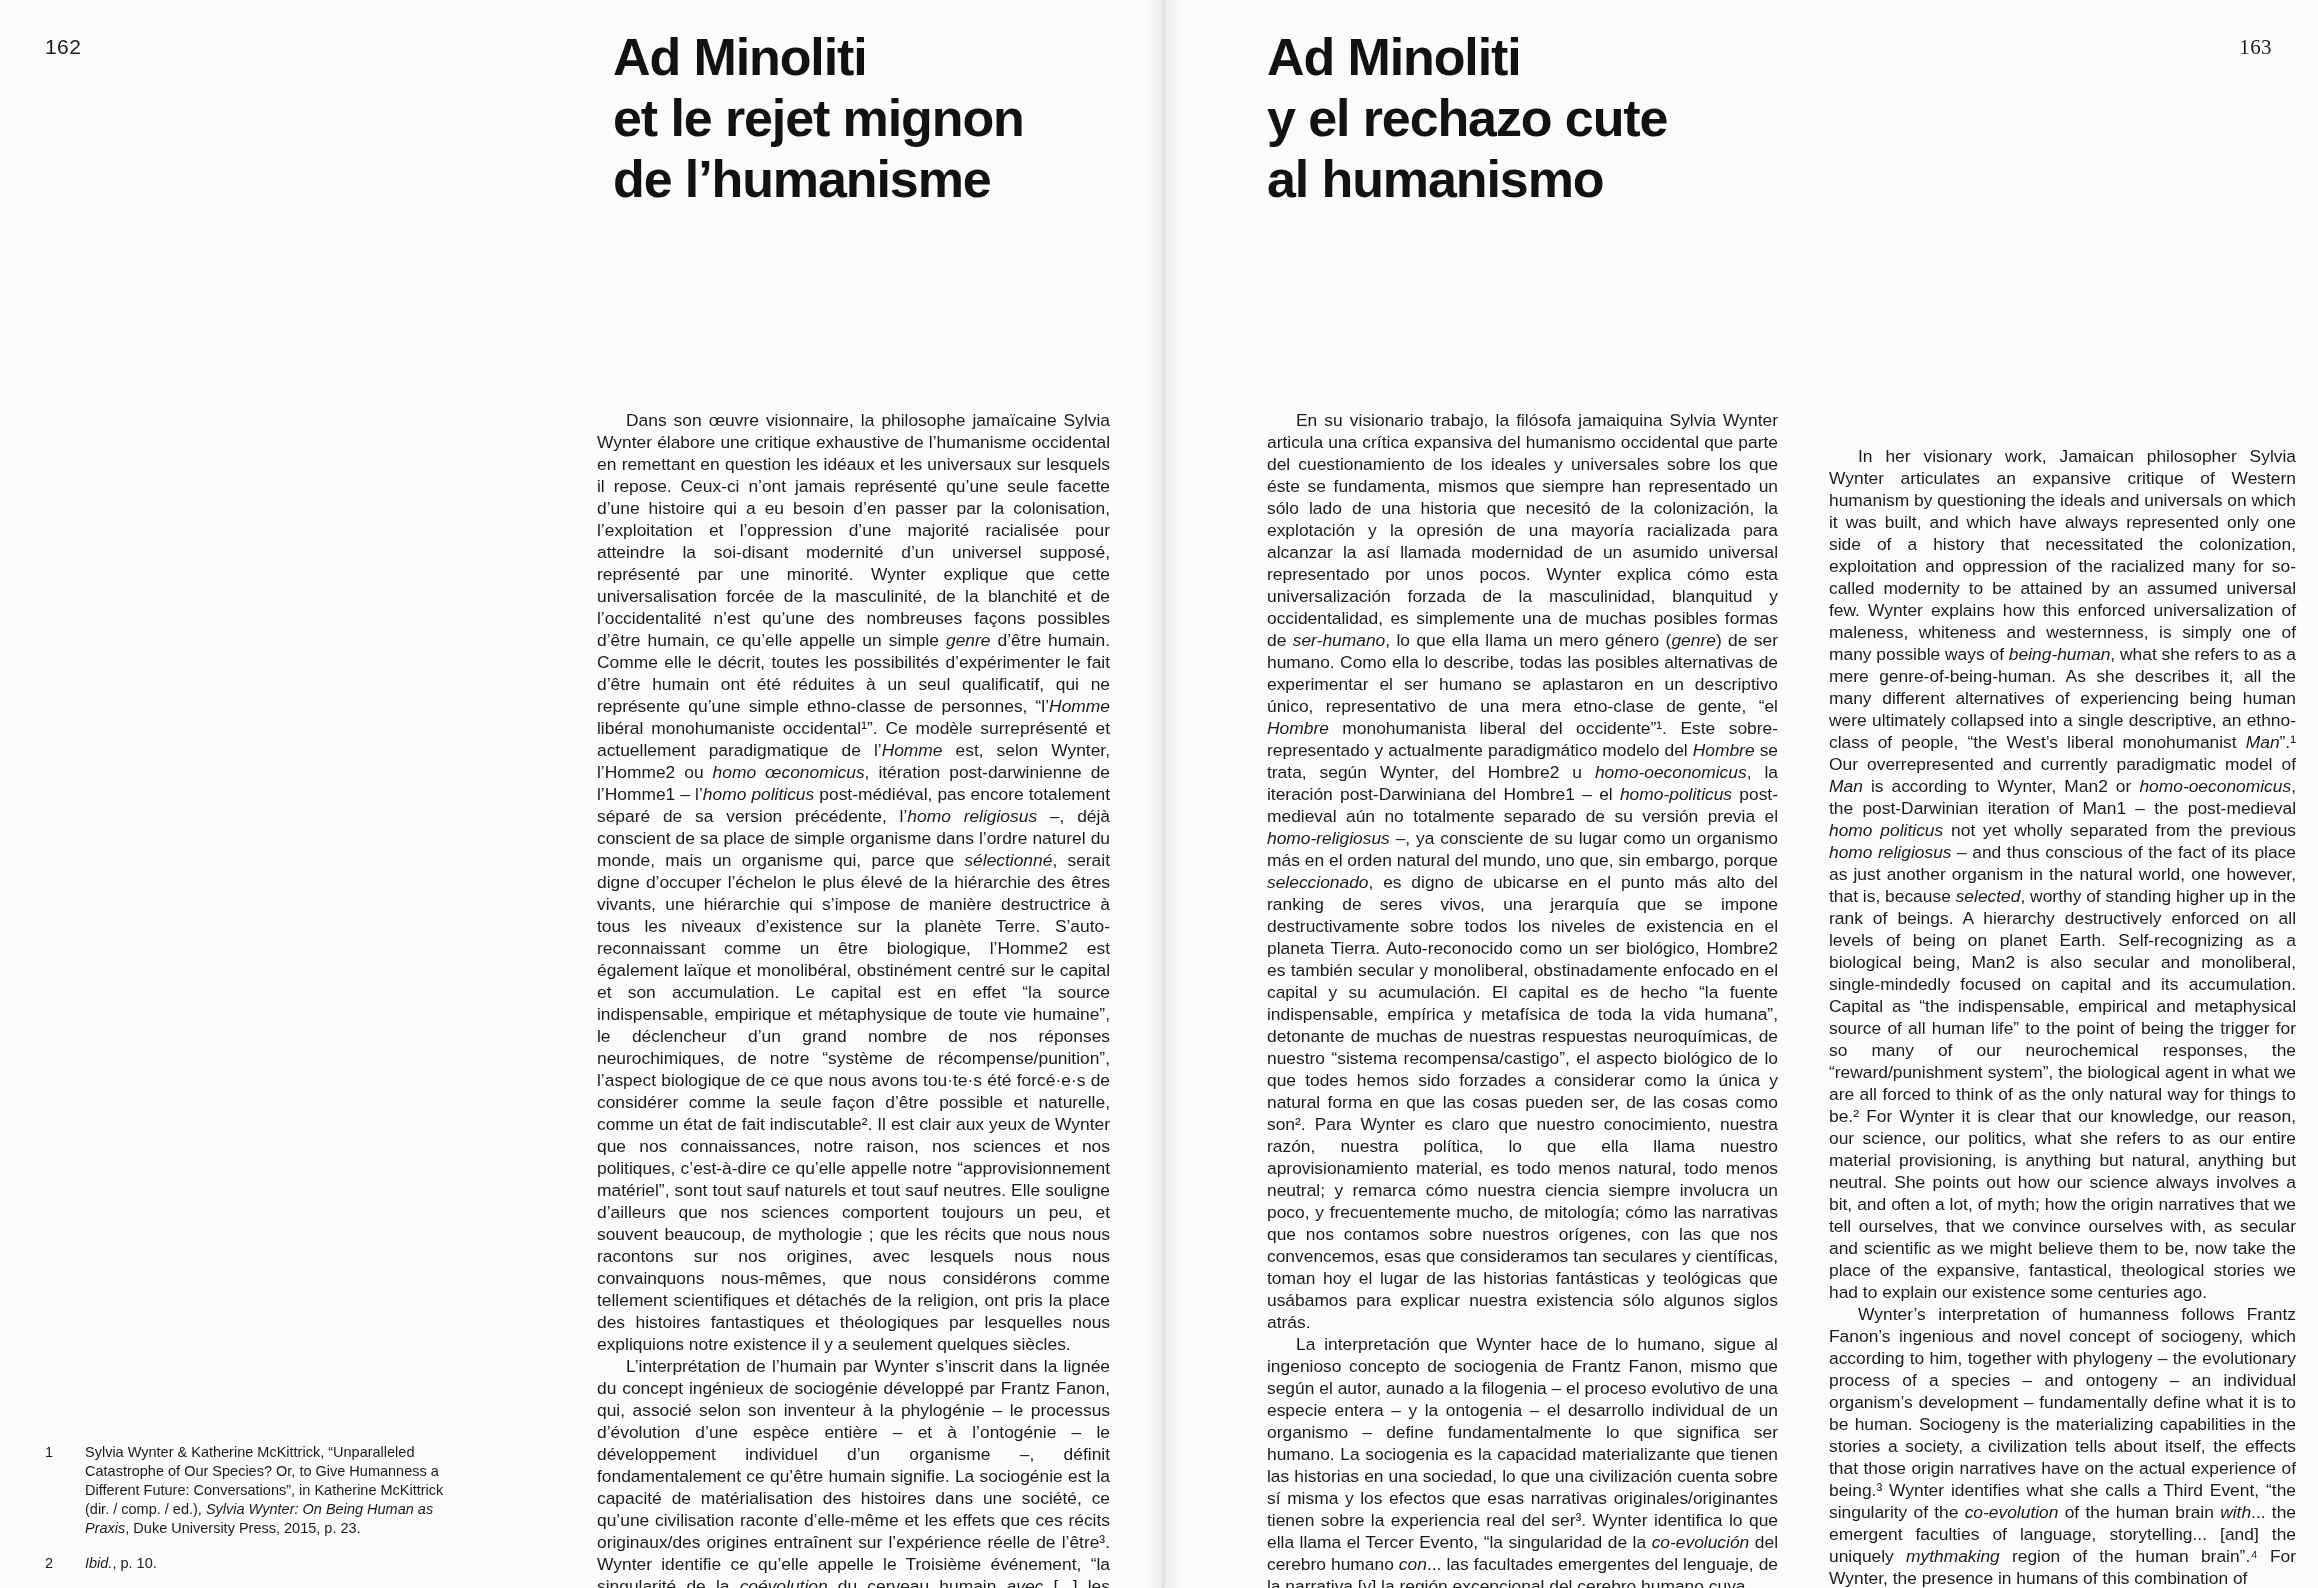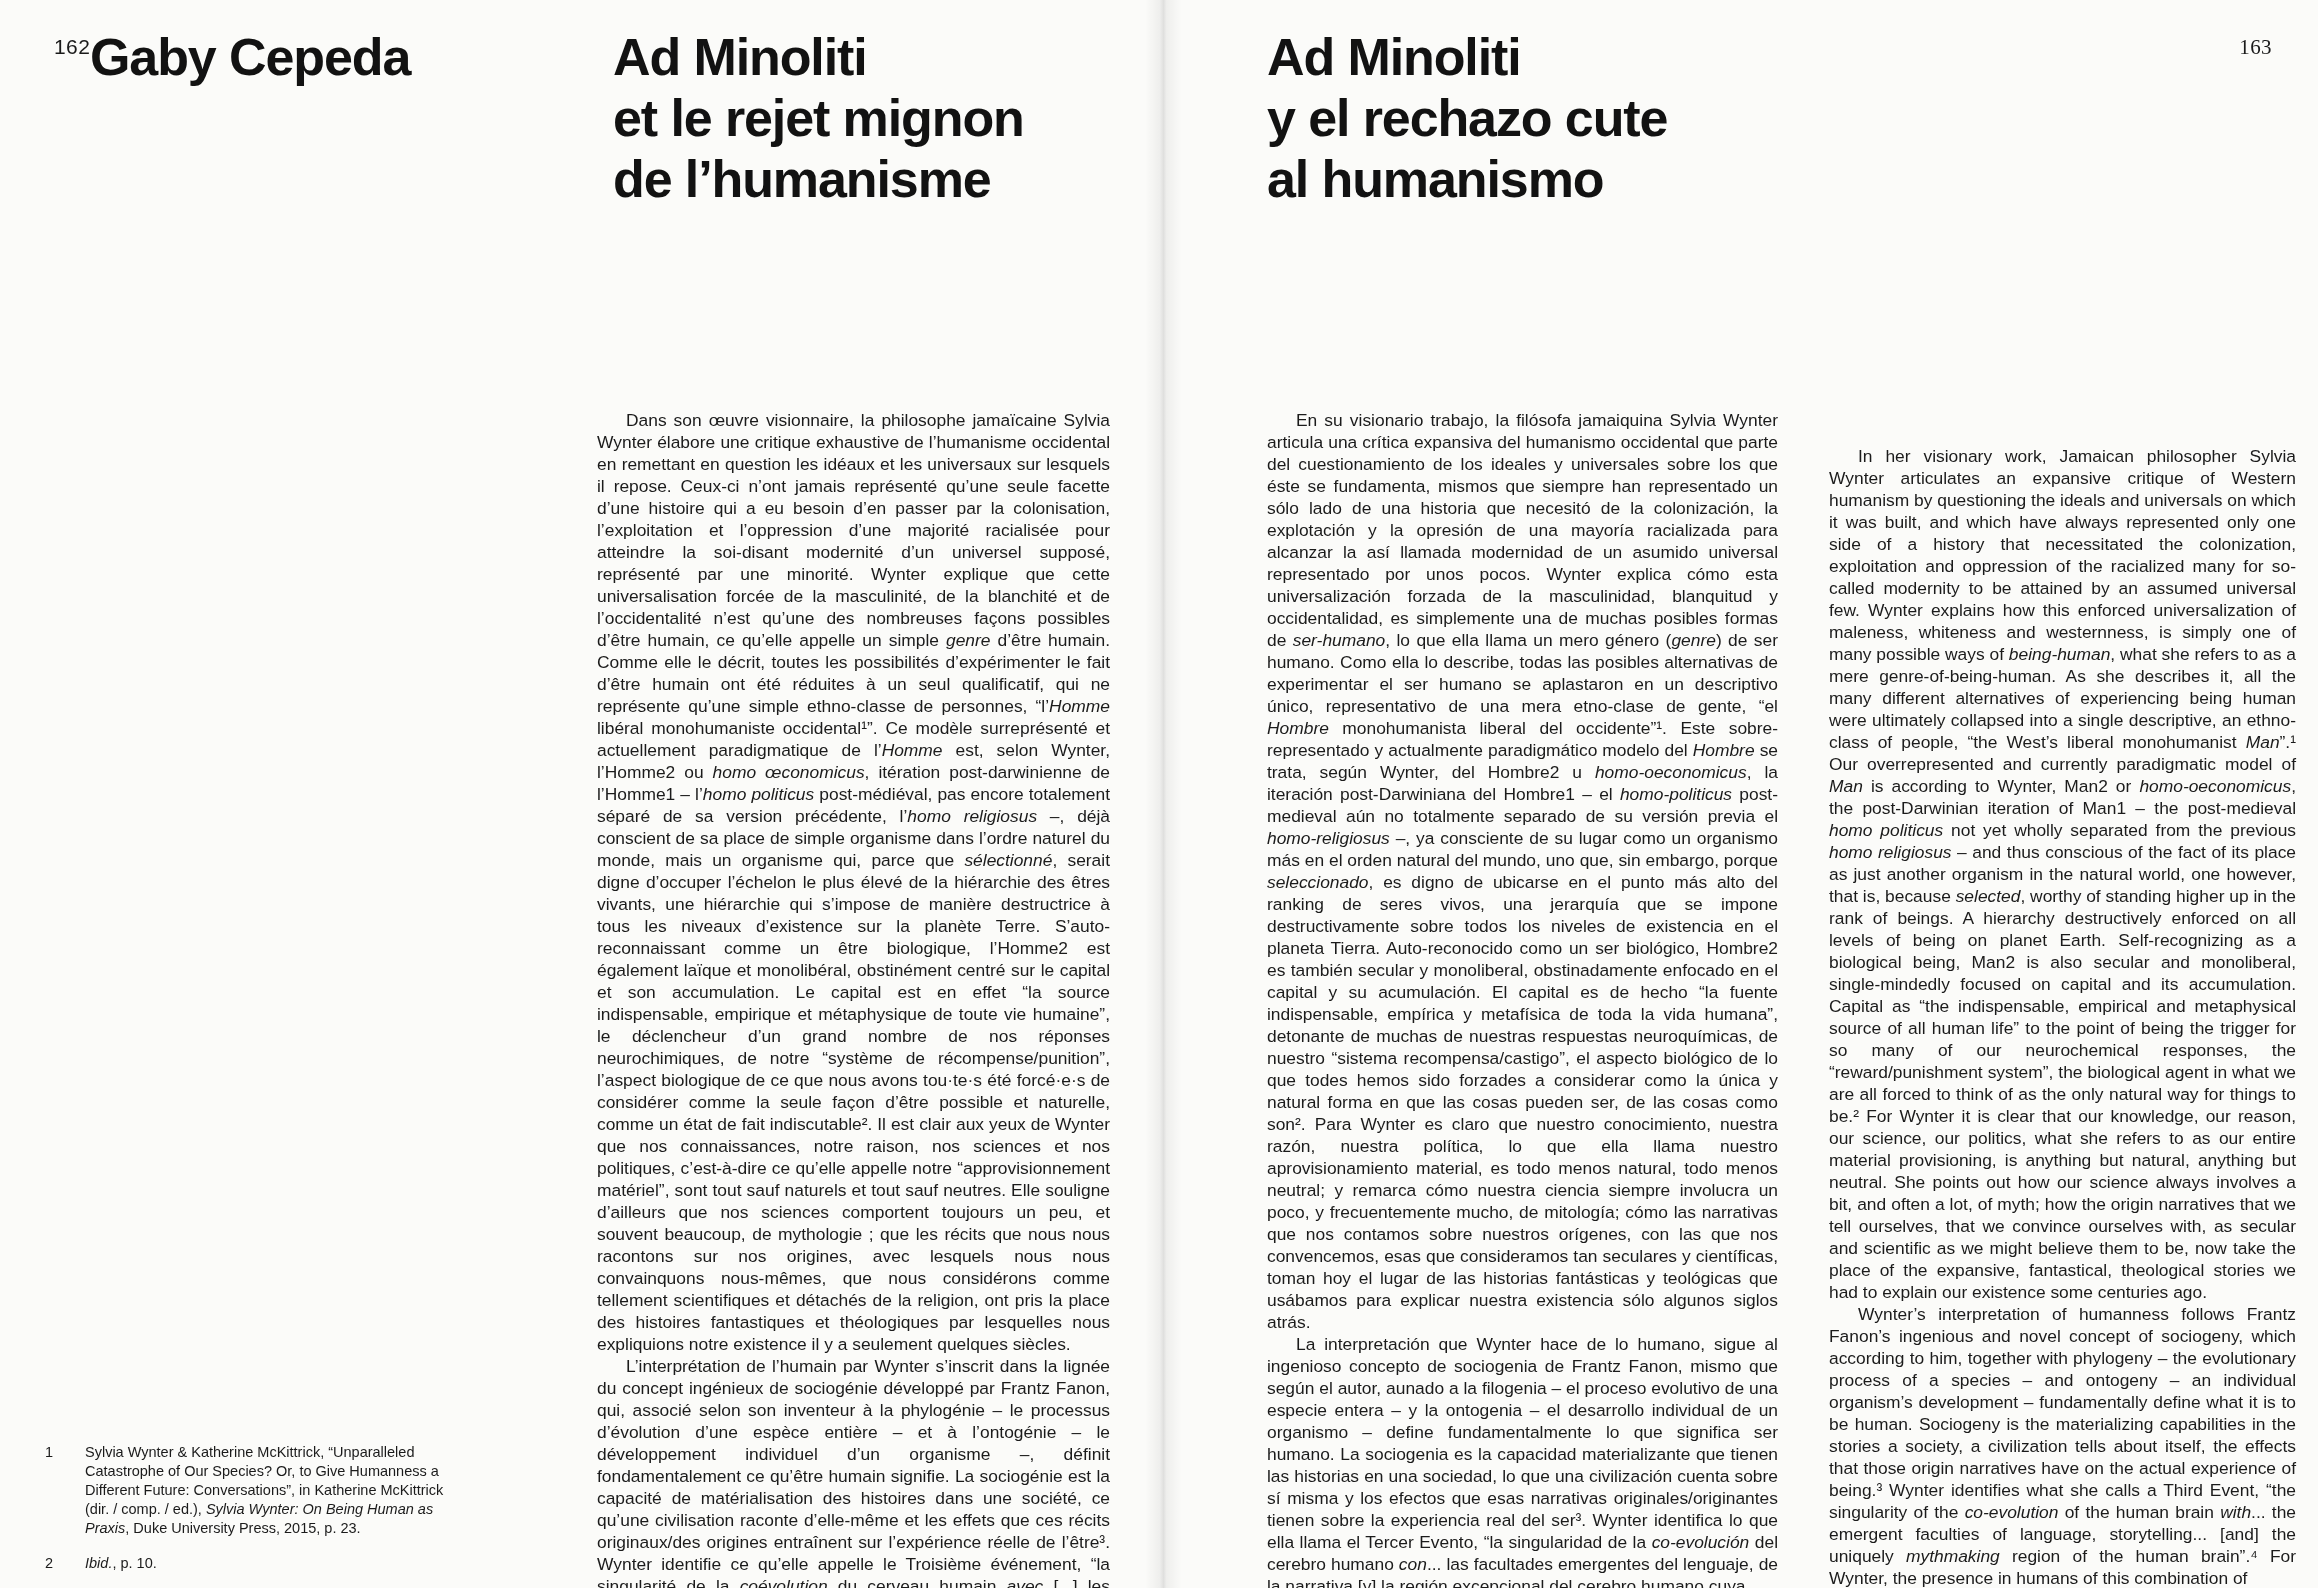--- a/index.html
+++ b/index.html
@@ -11,21 +11,21 @@
     color: #161616;
     font-family: "Liberation Sans", sans-serif;
     overflow: hidden;
   }
   .pagenum {
     position: absolute;
     font-size: 21px;
     letter-spacing: 0.4px;
     color: #1a1a1a;
   }
-  #pagenum-left { left: 54px; top: 35px; }
+  #pagenum-left { left: 45px; top: 35px; }
   #pagenum-right { right: 47px; top: 35px; text-align: right; font-family: Liberation Serif, serif; }
   .headline {
     position: absolute;
     font-weight: 700;
     font-size: 52px;
     line-height: 61px;
     letter-spacing: -1.1px;
     white-space: pre-line;
     color: #121212;
   }
@@ -76,21 +76,20 @@
       rgba(0,0,0,0) 100%);
   }
 </style>
 </head>
 <body>
 
 <div class="spread">
 
   <div class="pagenum" id="pagenum-left">162</div>
 
-  <div class="headline" id="author">Gaby Cepeda</div>
 
   <div class="headline" id="title-fr" lang="fr">Ad Minoliti
 et le rejet mignon
 de l’humanisme</div>
 
   <div class="headline" id="title-es" lang="es">Ad Minoliti
 y el rechazo cute
 al humanismo</div>
 
 

